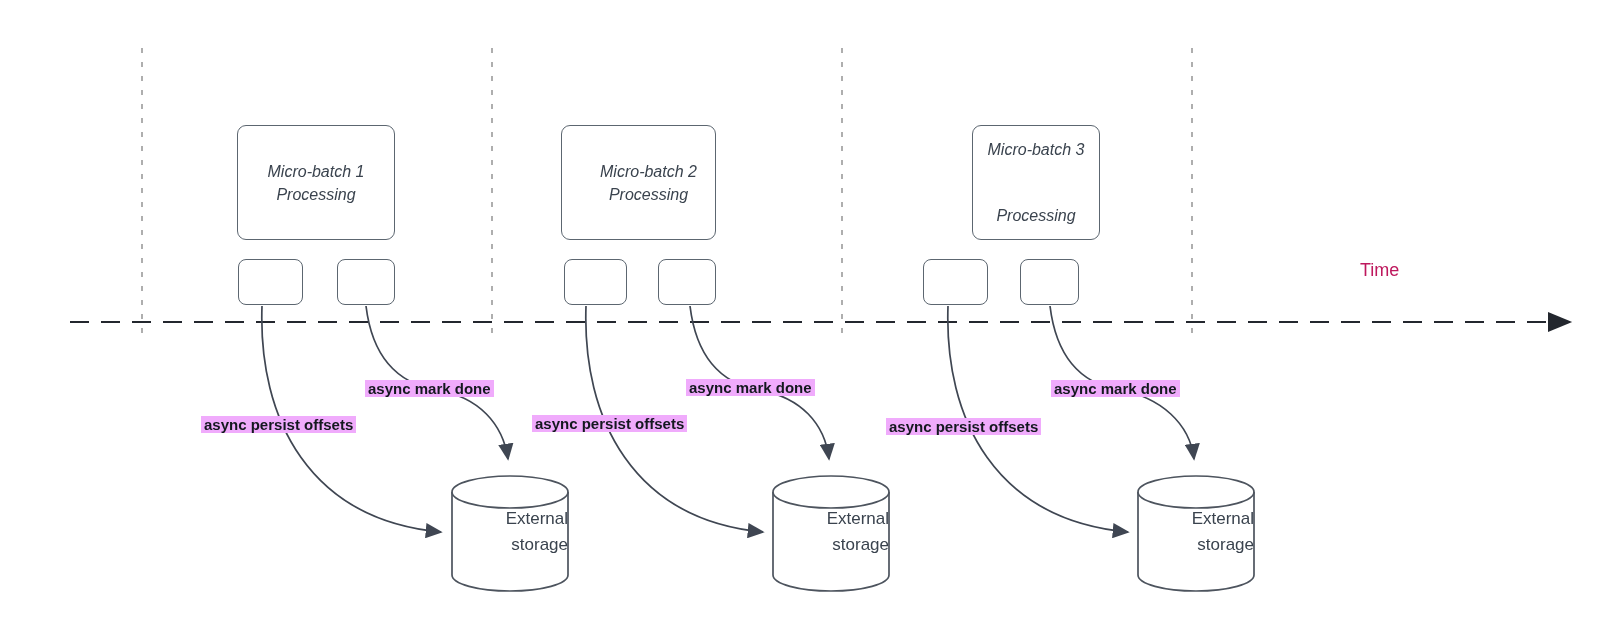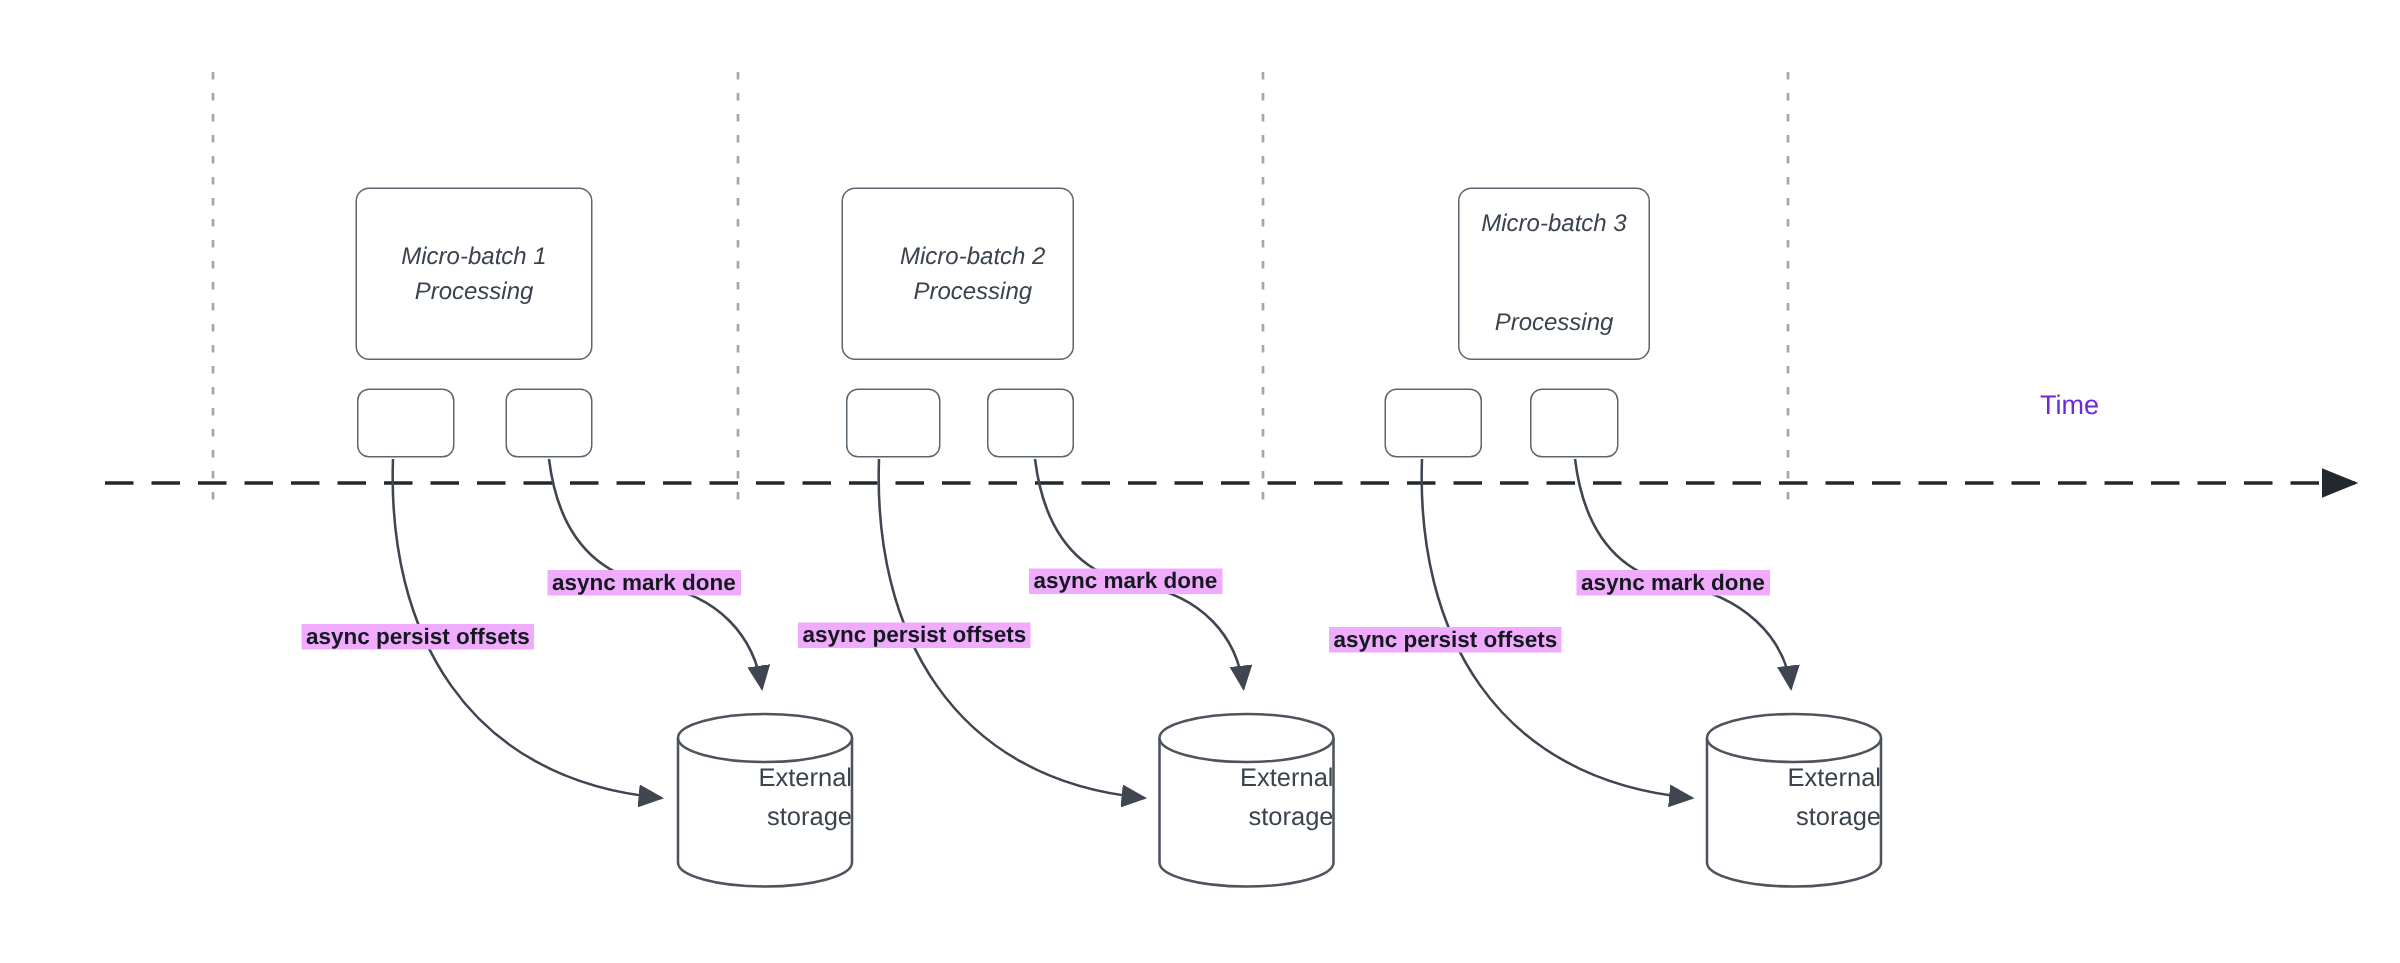--- a/index.html
+++ b/index.html
@@ -50,21 +50,21 @@
     position: absolute;
     width: 116px;
     text-align: right;
     font-size: 17px;
     line-height: 26px;
     color: #3a434e;
   }
   .time-label {
     position: absolute;
     font-size: 18px;
-    color: #6d28d9;
+    color: #be185d;
     white-space: nowrap;
   }
 </style>
 </head>
 <body>
 
 <div class="canvas">
 
   <svg class="layer" width="1600" height="642" viewBox="0 0 1600 642">
     <defs>

